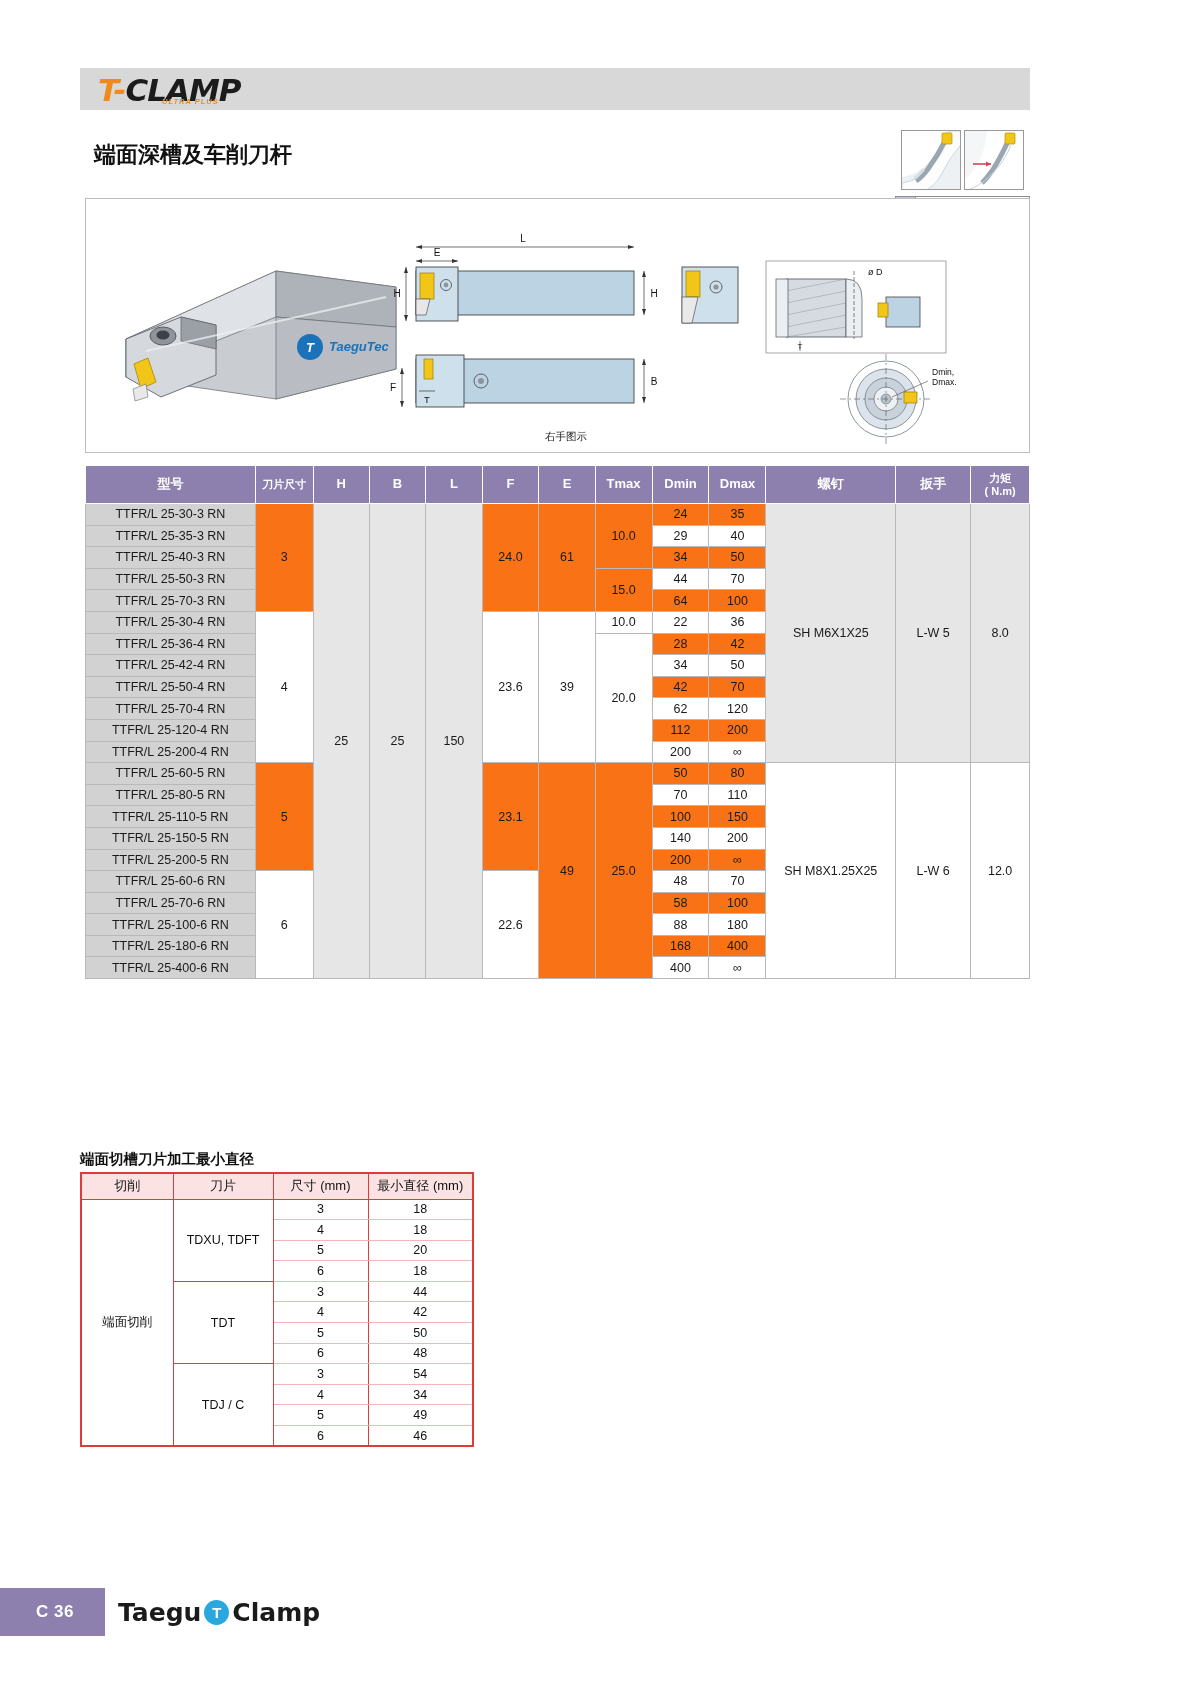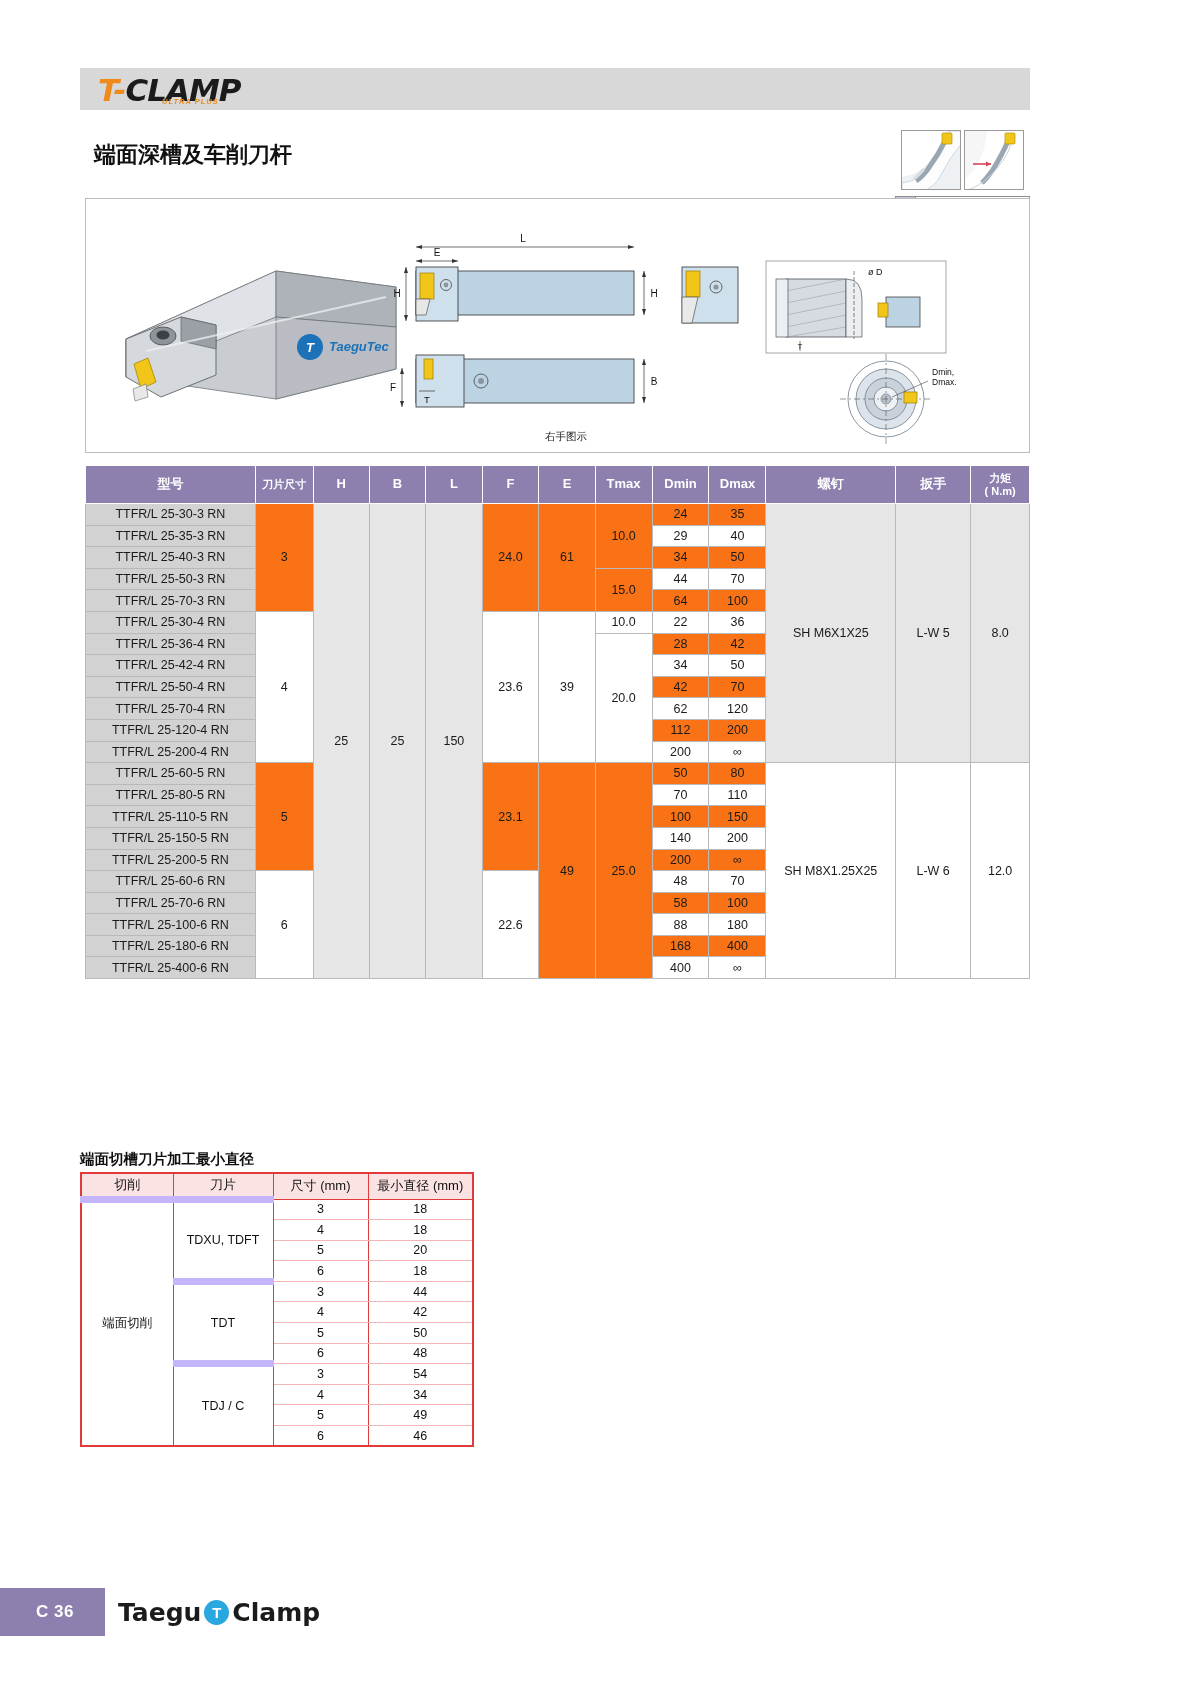--- a/index.html
+++ b/index.html
@@ -121,21 +121,21 @@
   table.minidia th {
     background:#fbe3e4; border:1px solid #e03a3a;
     font-weight:normal; height:26px; font-size:13px; color:#111;
   }
   table.minidia td {
     border-left:1px solid #e03a3a; border-right:1px solid #e03a3a;
     border-top:1px solid #f3b5b5; border-bottom:1px solid #f3b5b5;
     text-align:center; height:20.6px; font-size:12.5px; background:#fff; color:#111;
   }
   table.minidia td.grp {
-    border-top:7px solid #c4b5fd; border-bottom:1px solid #e03a3a;
+    border-top:1px solid #c4b5fd; border-bottom:1px solid #e03a3a;
   }
   table.minidia tr:last-child td { border-bottom:2px solid #e03a3a; }
   table.minidia { border:2px solid #e03a3a; }
 
   
   .footer-tab {
     position:absolute; left:0; top:1588px; width:105px; height:48px;
     background:#8d7fae;
   }
   .footer-page {

